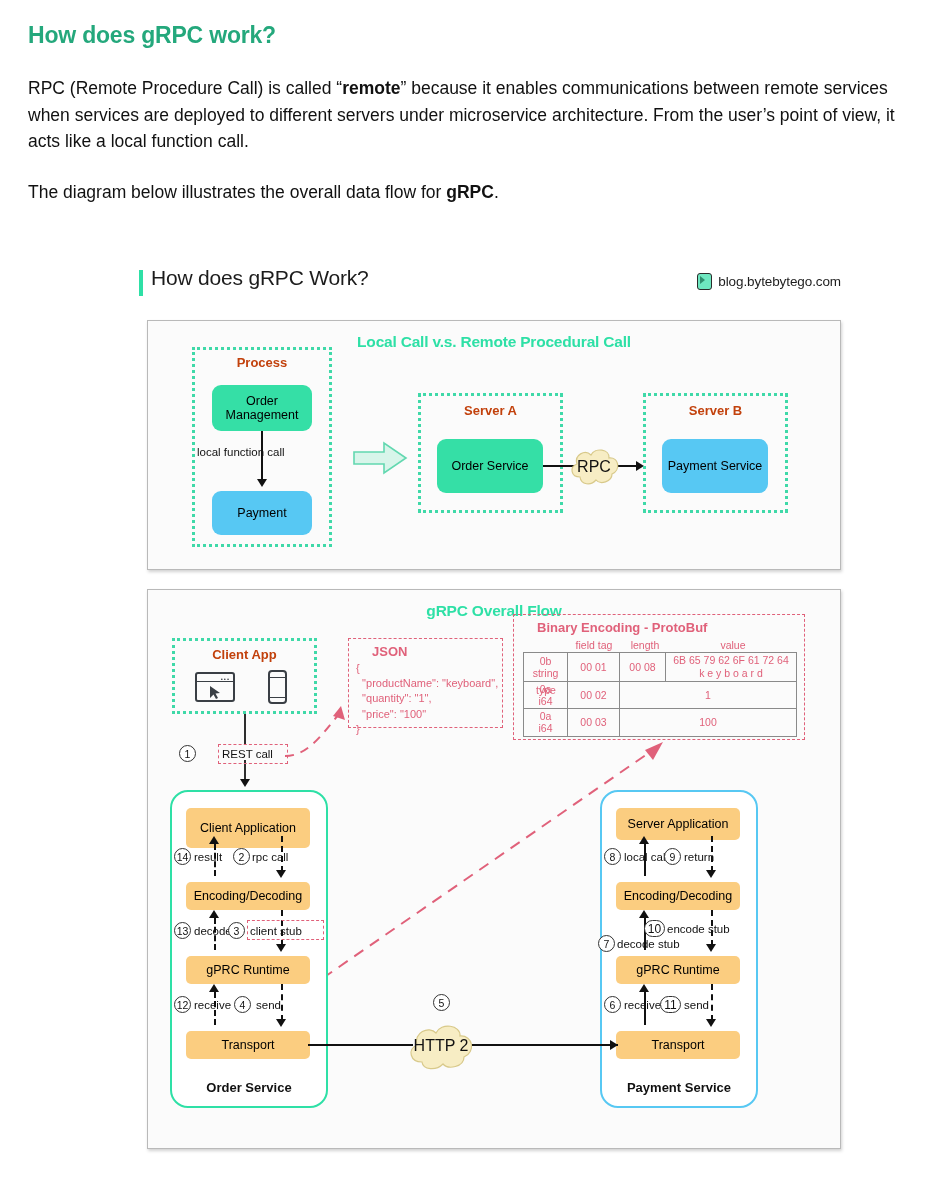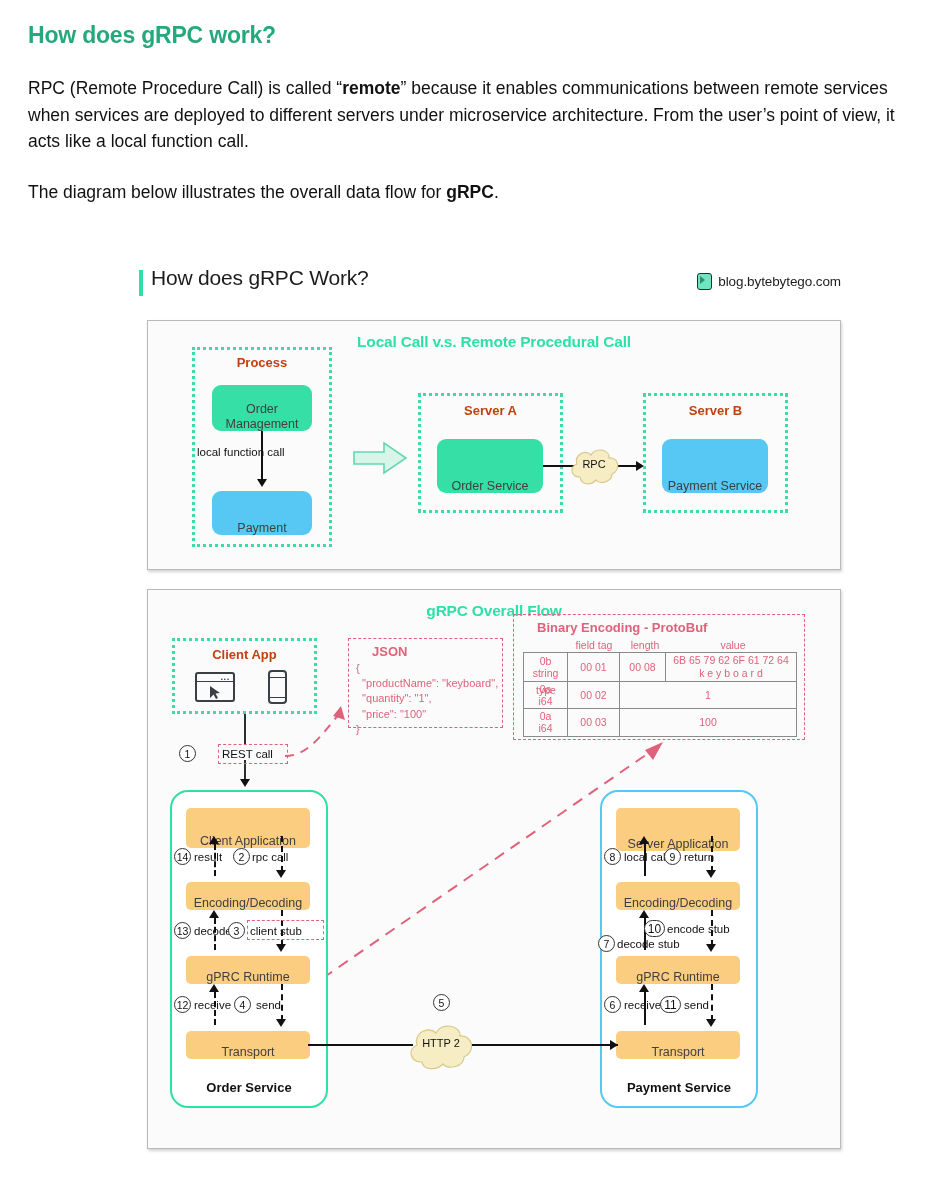--- a/index.html
+++ b/index.html
@@ -62,22 +62,22 @@
   .dotted {
     position:absolute; border:3px dotted #3fd9a8; background:transparent;
   }
   .group-label {
     position:absolute; width:100%; text-align:center; font-size:13px;
     font-weight:bold; color:#c2410c;
   }
 
   
   .rbox {
-    position:absolute; border-radius:9px; display:flex; align-items:flex-end;
-    justify-content:center; text-align:center; font-size:12.5px; color:#404040;
+    position:absolute; border-radius:9px; display:flex; align-items:center;
+    justify-content:center; text-align:center; font-size:12.5px; color:#000000;
     line-height:1.15;
   }
   .green { background:#35dfa6; }
   .blue  { background:#57c8f3; }
   .orange{ background:#fbcd80; border-radius:5px; font-size:12.5px; }
 
   
   .vline { position:absolute; width:2px; background:#111; }
   .hline { position:absolute; height:2px; background:#111; }
   .arrow-dn, .arrow-up, .arrow-rt {
@@ -88,21 +88,21 @@
   .arrow-rt { border-top:5px solid transparent; border-bottom:5px solid transparent; border-left:8px solid #111; }
 
   .cap { position:absolute; font-size:11.5px; color:#111; white-space:nowrap; }
 
   
   .bigarrow { position:absolute; }
 
   
   .cloud { position:absolute; }
   .cloud-text {
-    position:absolute; font-size:11px; color:#111; white-space:nowrap;
+    position:absolute; font-size:16px; color:#111; white-space:nowrap;
     text-align:center;
   }
 
   
   .pinkbox { position:absolute; border:1.6px dashed #e0617a; }
   .pink-title { position:absolute; font-size:13px; font-weight:bold; color:#e0617a;padding-left:16px; }
   .pink-code { position:absolute; font-size:11px; color:#e0617a; line-height:1.38; white-space:pre; }
 
   
   .pb-head { position:absolute; font-size:10.5px; color:#e0617a; text-align:center; }
@@ -332,21 +332,21 @@
     <div class="cap" style="left:102px; top:335px;">client stub</div>
 
     <div class="dashv" style="left:133px; top:394px; height:37px;"></div>
     <div class="arrow-dn" style="left:128px; top:429px;"></div>
     <div class="step" style="left:86px; top:406px;">4</div>
     <div class="cap" style="left:108px; top:409px;">send</div>
 
     <div class="svc blue-b" style="left:452px; top:200px; width:158px; height:318px;"></div>
     <div class="svc-label" style="left:452px; top:490px; width:158px;">Payment Service</div>
 
-    <div class="rbox orange" style="left:468px; top:218px; width:124px; height:43px;">Server Application</div>
+    <div class="rbox orange" style="left:468px; top:218px; width:124px; height:32px;">Server Application</div>
     <div class="rbox orange" style="left:468px; top:292px; width:124px; height:28px;">Encoding/Decoding</div>
     <div class="rbox orange" style="left:468px; top:366px; width:124px; height:28px;">gPRC Runtime</div>
     <div class="rbox orange" style="left:468px; top:441px; width:124px; height:28px;">Transport</div>
 
     <div class="dashv" style="left:496px; top:254px; height:32px; border-left:2px solid #111;"></div>
     <div class="arrow-up" style="left:491px; top:246px;"></div>
     <div class="step" style="left:456px; top:258px;">8</div>
     <div class="cap" style="left:476px; top:261px;">local call</div>
 
     <div class="dashv" style="left:496px; top:328px; height:32px; border-left:2px solid #111;"></div>

